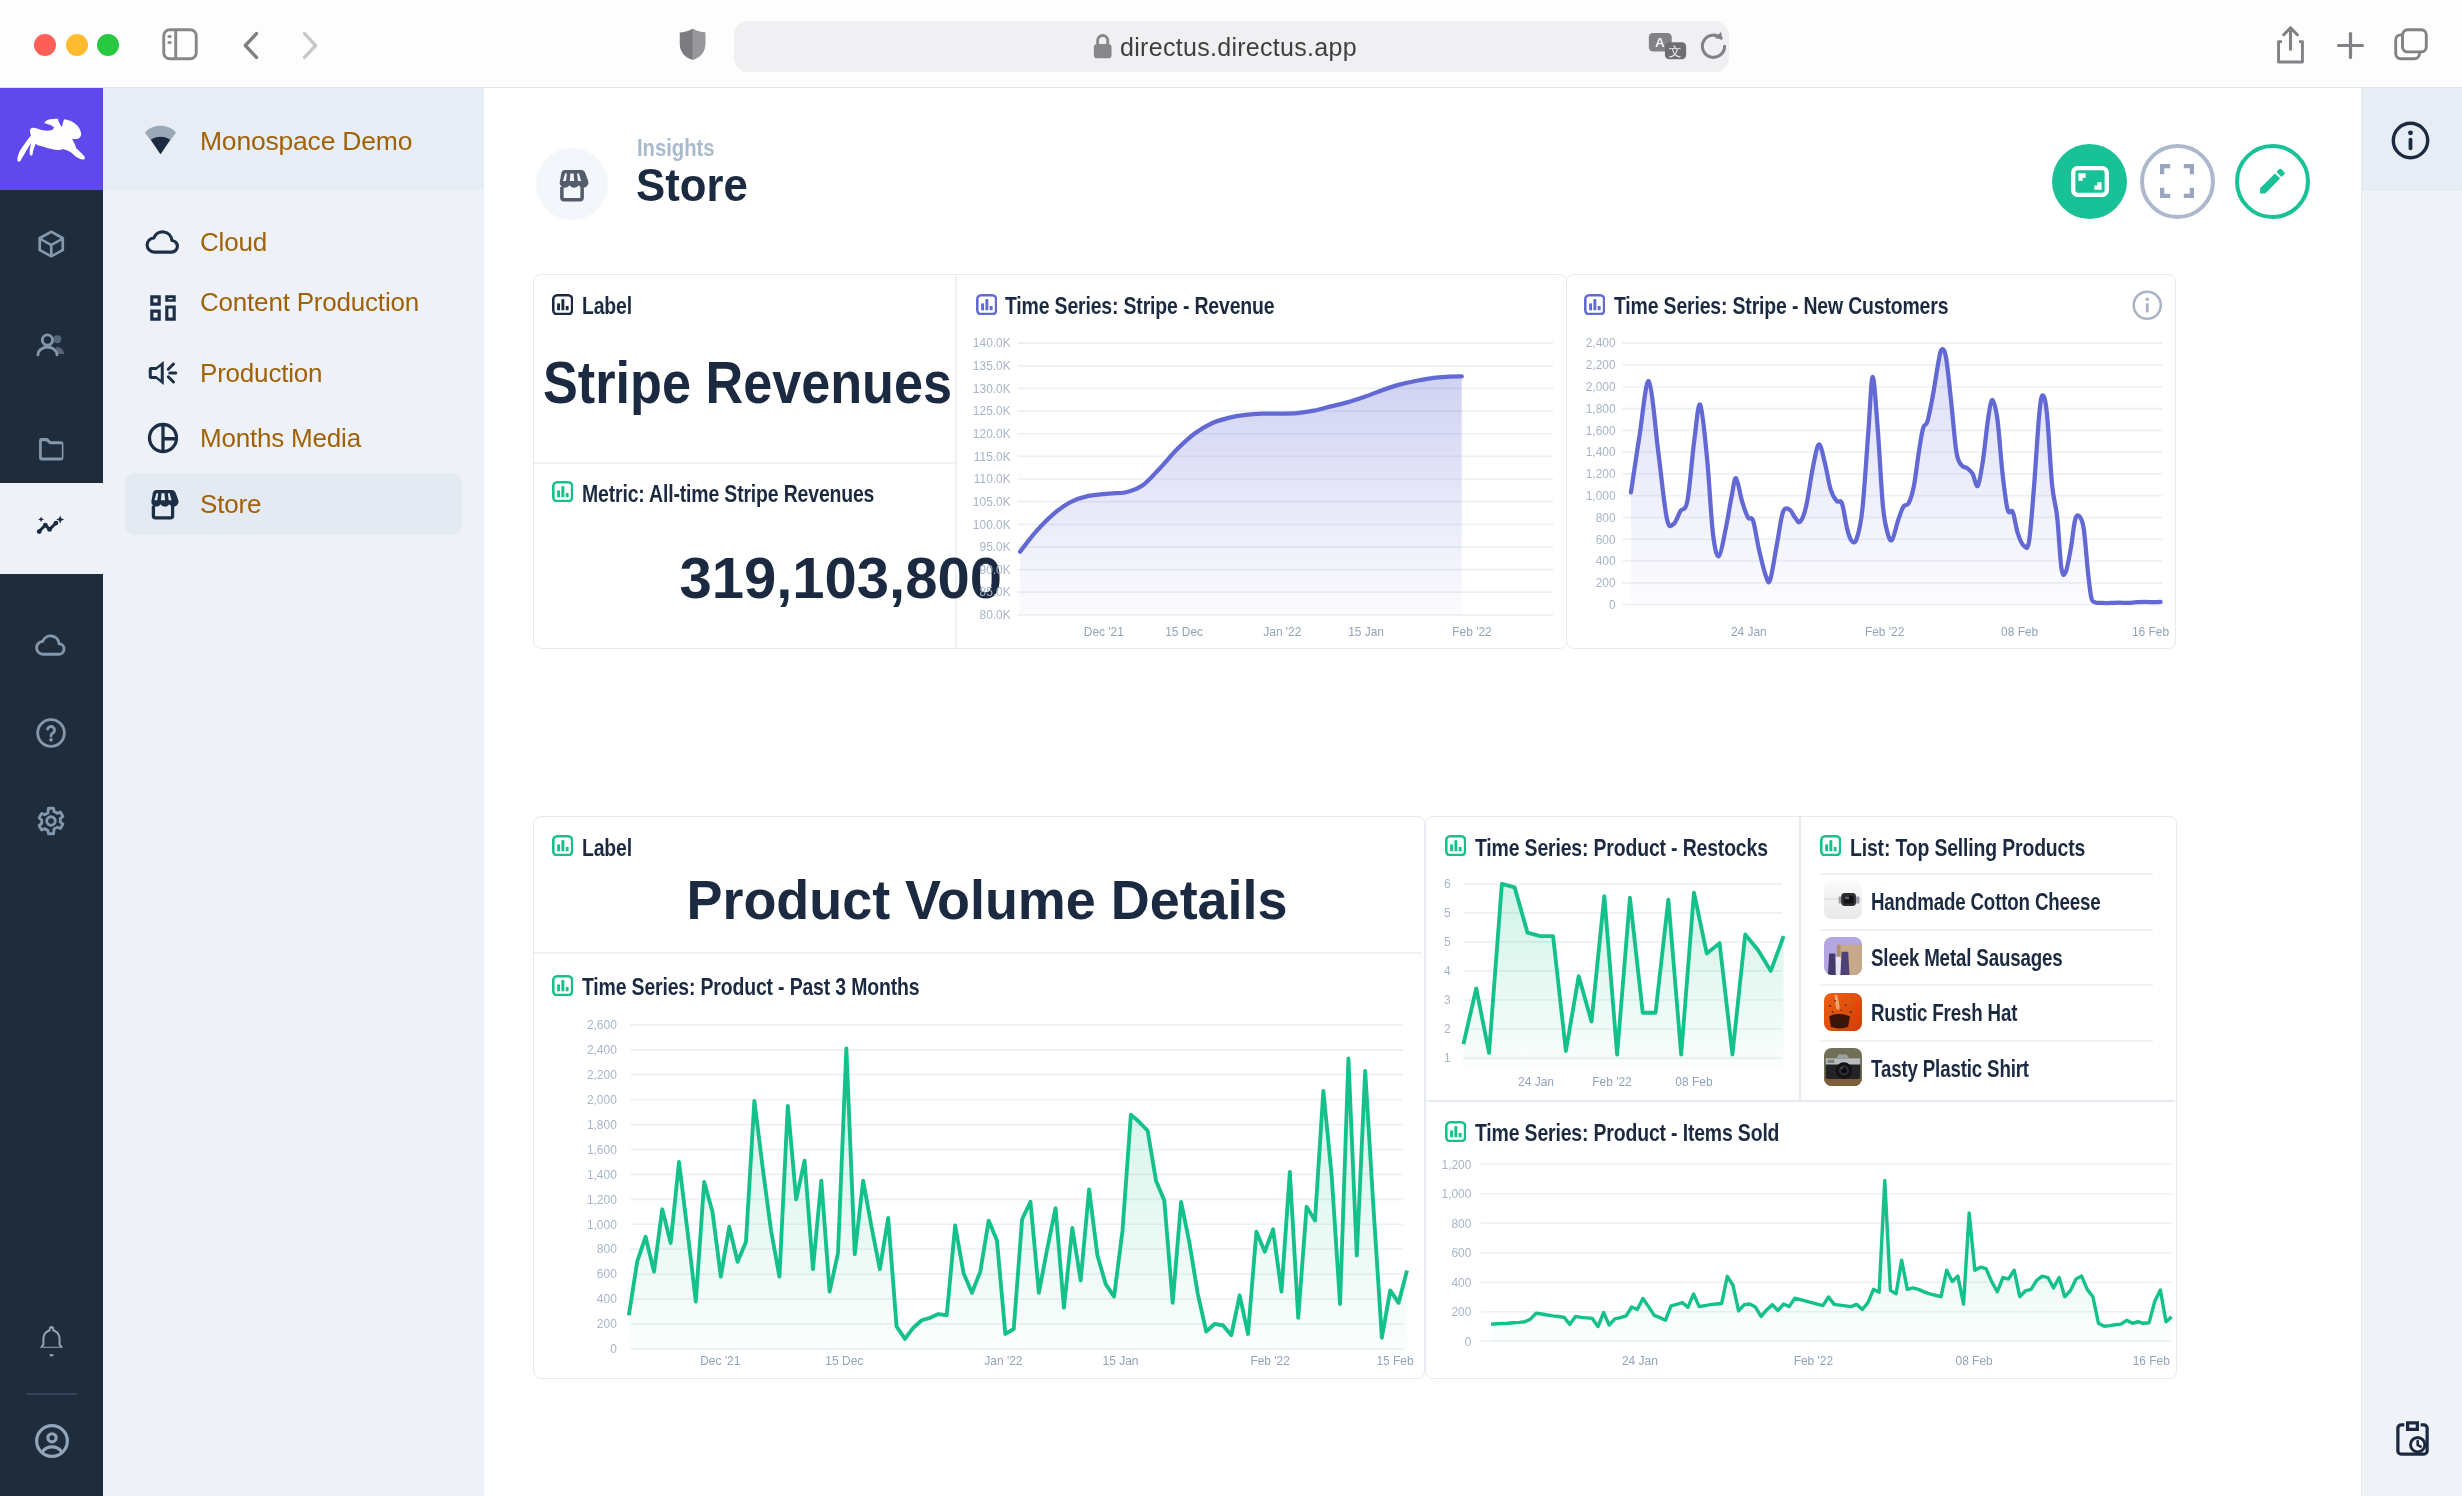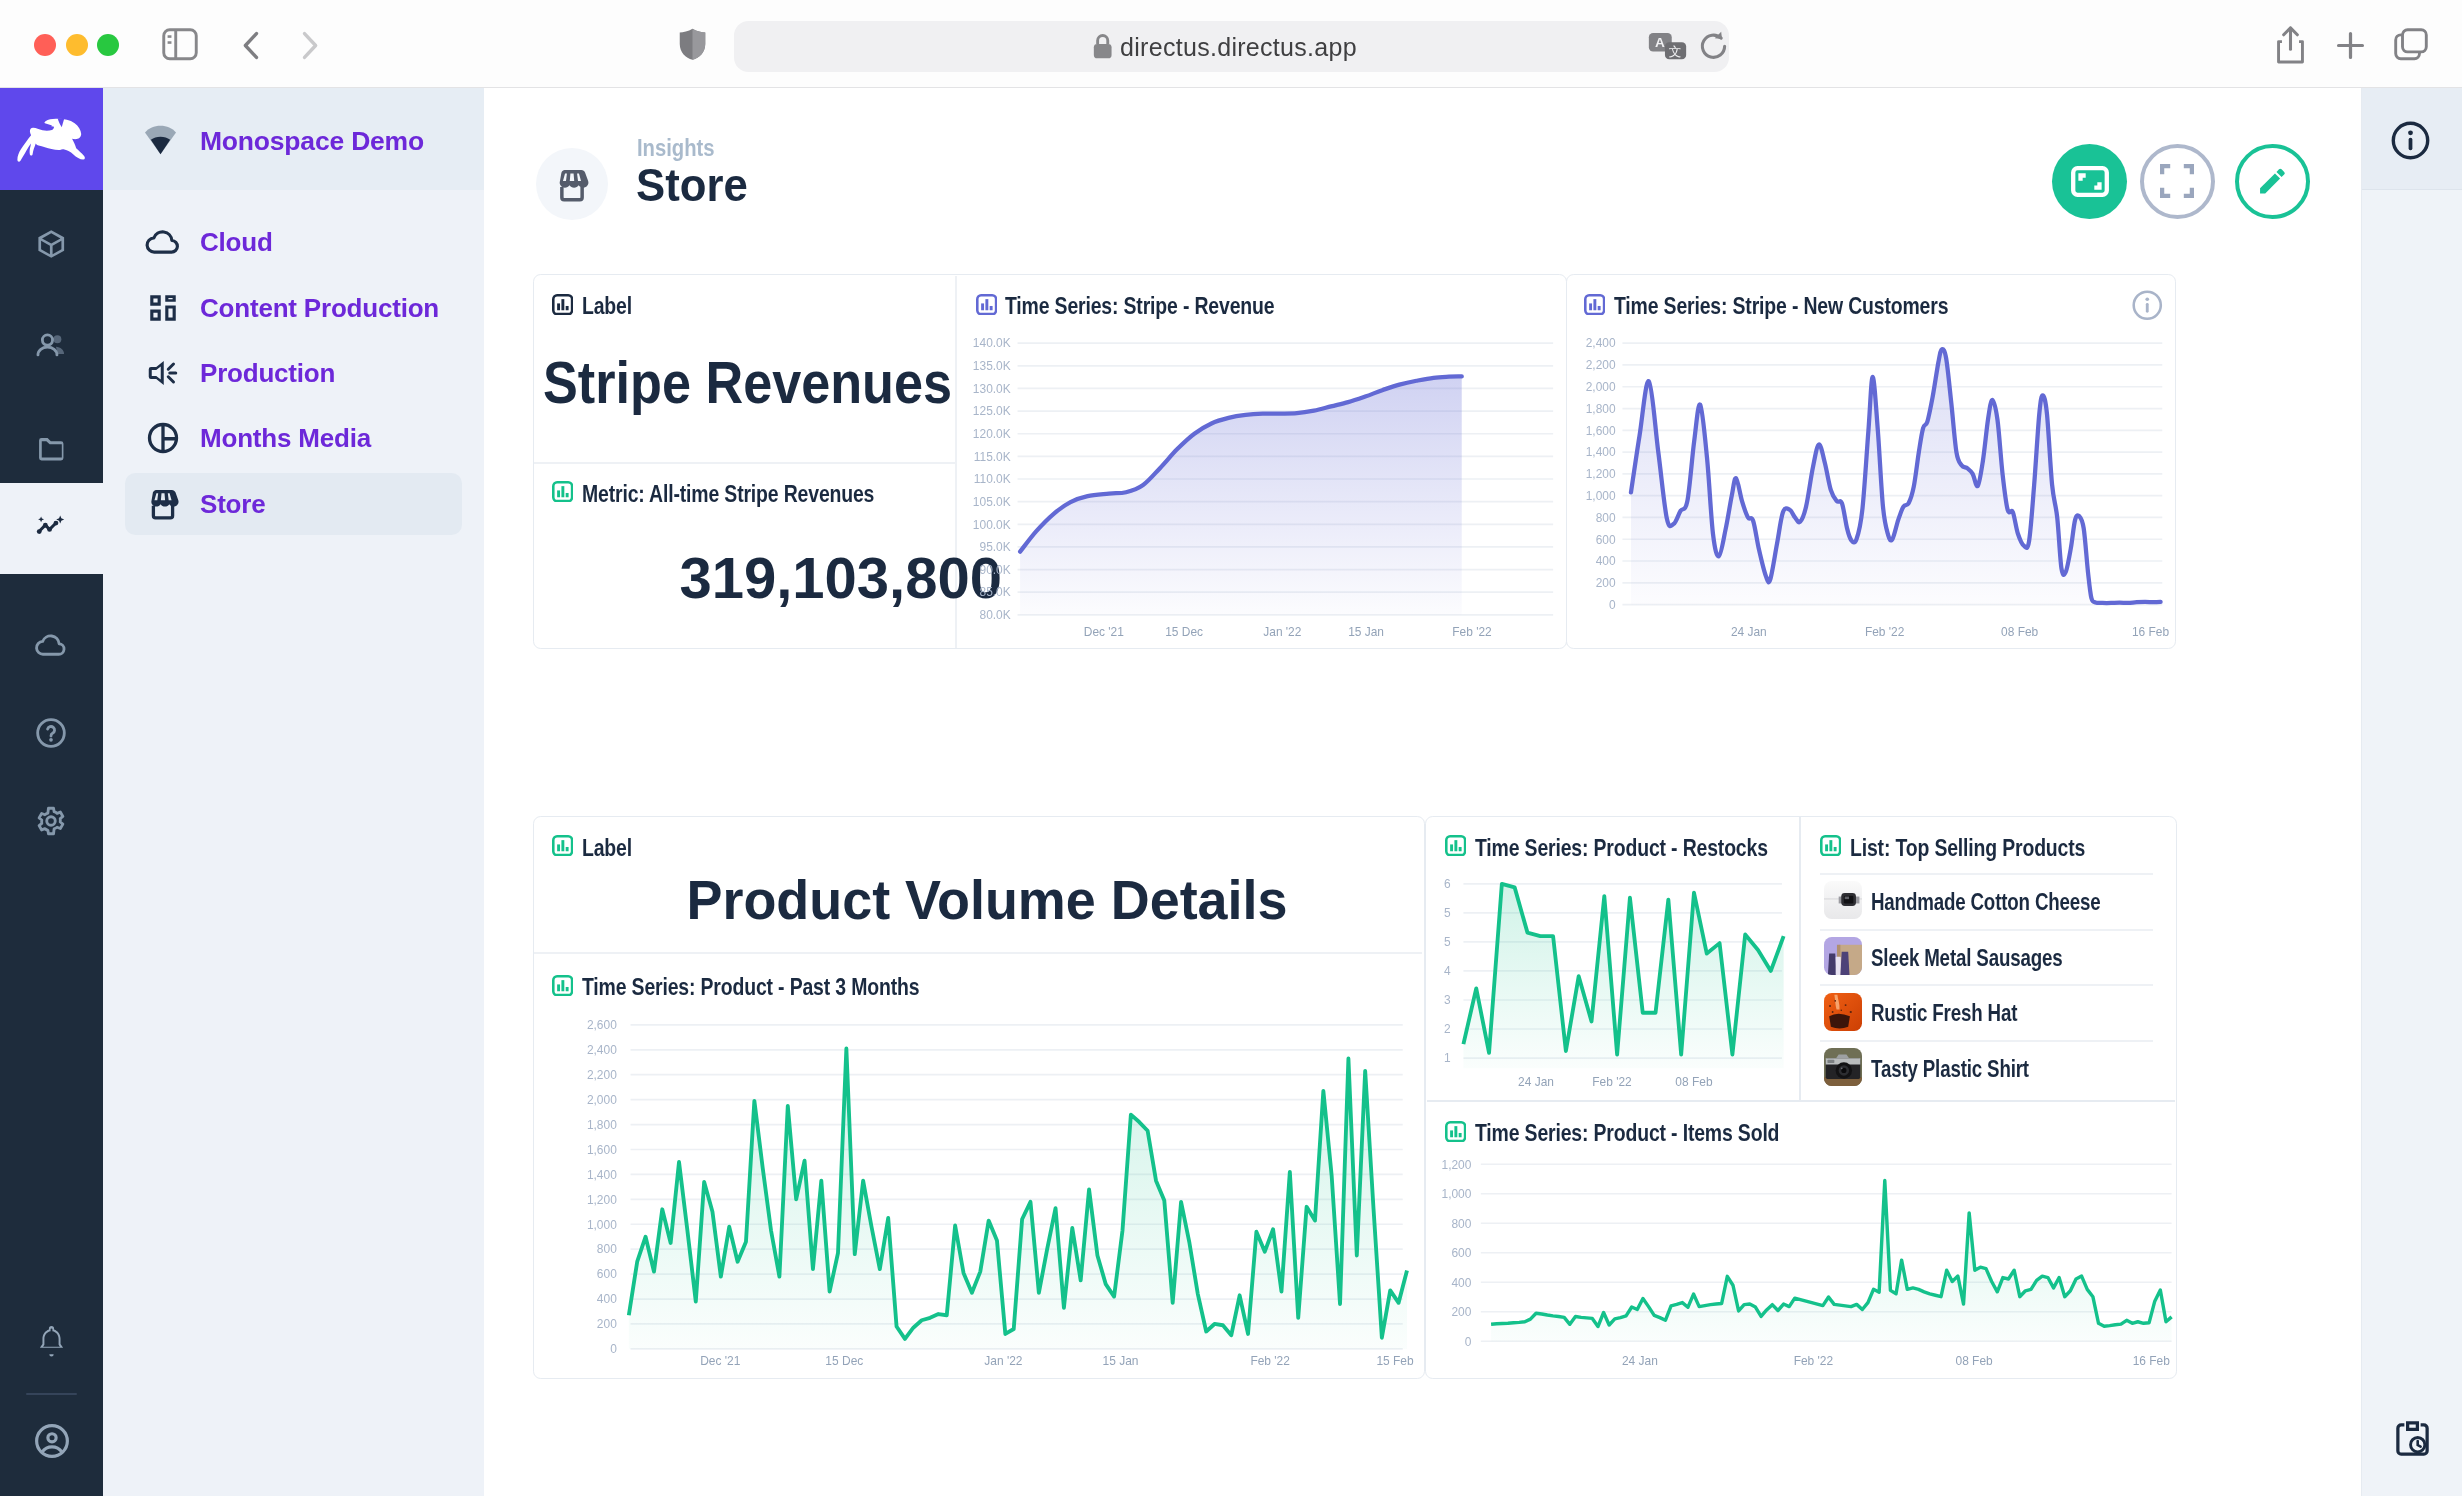--- a/index.html
+++ b/index.html
@@ -1,21 +1,21 @@
 <!DOCTYPE html>
 <html style="font-size:13.7px"><head><meta charset="utf-8">
 <style>
 * { margin:0; padding:0; box-sizing:border-box; }
 html,body { width:2462px; height:1496px; overflow:hidden; background:#fff;
   font-family:"Liberation Sans", sans-serif; -webkit-font-smoothing:antialiased; }
 .abs { position:absolute; }
 .card { position:absolute; background:#fff; border:1.7px solid #e6ebf1; border-radius:7.7px; }
 .ptitle { position:absolute; font-size:24px; font-weight:bold; color:#1b2a40;
   letter-spacing:-0.2px; transform:scaleX(.81); transform-origin:0 50%; white-space:nowrap; }
-.navtxt { position:absolute; font-size:26px; font-weight:bold; color:#6d28d9;
+.navtxt { position:absolute; font-size:26px; font-weight:normal; color:#a16207;
   letter-spacing:-0.2px; white-space:nowrap; }
 .bigtxt { position:absolute; font-weight:bold; color:#1b2a40; white-space:nowrap; }
 .itemtxt { position:absolute; font-size:24px; font-weight:bold; color:#1b2a40;
   letter-spacing:-0.2px; transform:scaleX(.78); transform-origin:0 50%; white-space:nowrap; }
 svg { display:block; }
 svg text { font-family:"Liberation Sans", sans-serif; }
 </style></head>
 <body>
 
 <div class="abs" style="left:0;top:0;width:2462px;height:88px;background:#fdfdfd;border-bottom:0.9px solid #e3e3e5">
@@ -134,21 +134,21 @@
   <svg class="abs" style="left:42px;top:136px" width="36" height="36" viewBox="0 0 24 24">
     <path d="M6.3 18.7 a4.7 4.7 0 0 1-.4-9.4 a6.2 6.2 0 0 1 12 1.7 a3.85 3.85 0 0 1-.3 7.7 Z" fill="none" stroke="#1d2e47" stroke-width="2.1" stroke-linejoin="round"></path>
   </svg>
   <div class="navtxt" style="left:97px;top:139px">Cloud</div>
   <svg class="abs" style="left:42px;top:202px" width="36" height="36" viewBox="0 0 24 24">
     <path d="M3.5 3.5 h7 v7 h-7 Z M5.6 5.6 v2.8 h2.8 V5.6 Z" fill="#1d2e47" fill-rule="evenodd"></path>
     <path d="M13.5 3.5 h7 v4.4 h-7 Z M15.6 5.3 v.8 h2.8 v-.8 Z" fill="#1d2e47" fill-rule="evenodd"></path>
     <path d="M13.5 10.3 h7 v10.2 h-7 Z M15.6 12.4 v6 h2.8 v-6 Z" fill="#1d2e47" fill-rule="evenodd"></path>
     <path d="M3.5 13 h7 v7.5 h-7 Z M5.6 15.1 v3.3 h2.8 v-3.3 Z" fill="#1d2e47" fill-rule="evenodd"></path>
   </svg>
-  <div class="navtxt" style="left:97px;top:205px">Content Production</div>
+  <div class="navtxt" style="left:97px;top:199px">Content Production</div>
   <svg class="abs" style="left:42px;top:267px" width="36" height="36" viewBox="0 0 24 24">
     <path d="M12.5 4 l-5 4 H4 a1.5 1.5 0 0 0-1.5 1.5 v5 A1.5 1.5 0 0 0 4 16 h3.5 l5 4 Z M7.5 10 l3-2.4 v8.8 l-3-2.4 V14 H4.5 v-4 h3 Z" fill="#1d2e47" fill-rule="evenodd"></path>
     <path d="M15.5 9.5 L19 6" stroke="#1d2e47" stroke-width="2" stroke-linecap="round"></path>
     <path d="M16.5 12 h4" stroke="#1d2e47" stroke-width="2" stroke-linecap="round"></path>
     <path d="M15.5 14.5 L19 18" stroke="#1d2e47" stroke-width="2" stroke-linecap="round"></path>
   </svg>
   <div class="navtxt" style="left:97px;top:270px">Production</div>
   <svg class="abs" style="left:42px;top:332px" width="36" height="36" viewBox="0 0 24 24">
     <circle cx="12" cy="12" r="9" fill="none" stroke="#1d2e47" stroke-width="2.2"></circle>
     <path d="M12 3.2 V20.8 M12.5 12.5 H20.8" fill="none" stroke="#1d2e47" stroke-width="2.2"></path>

